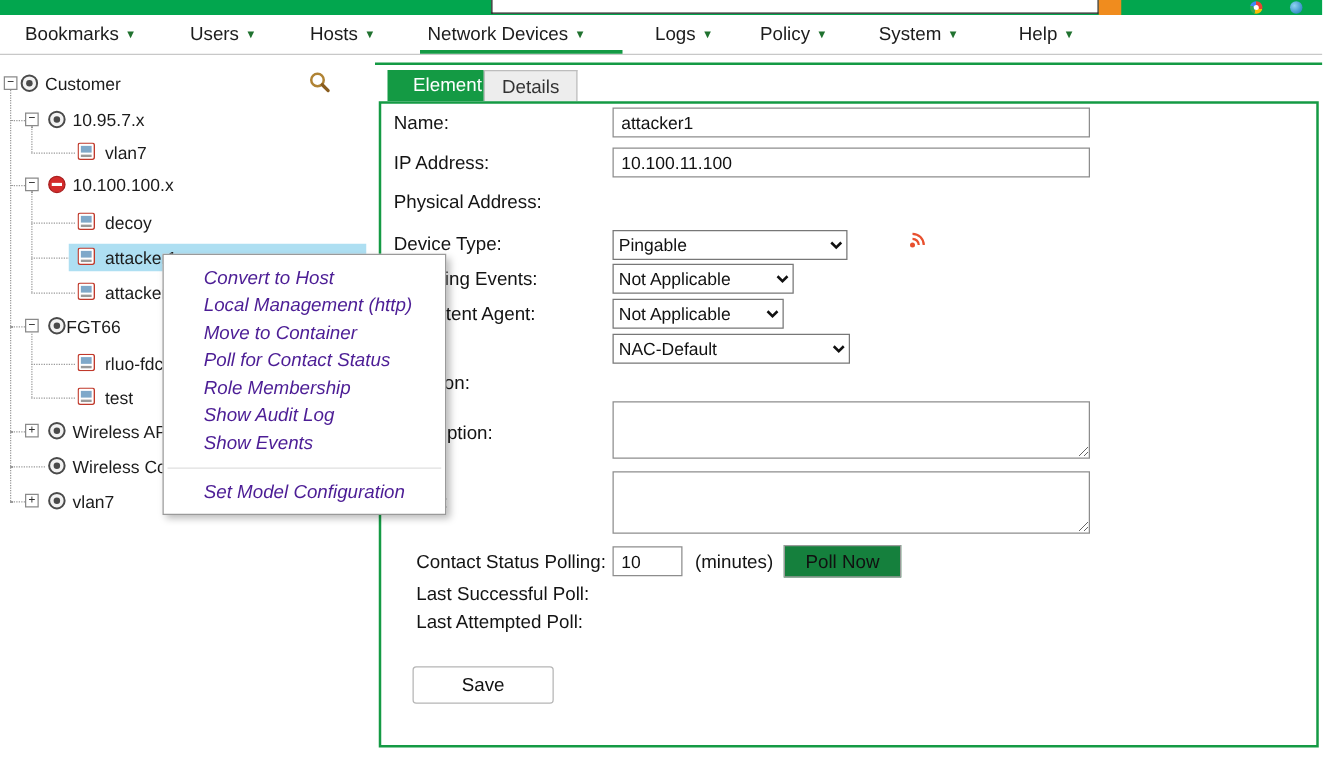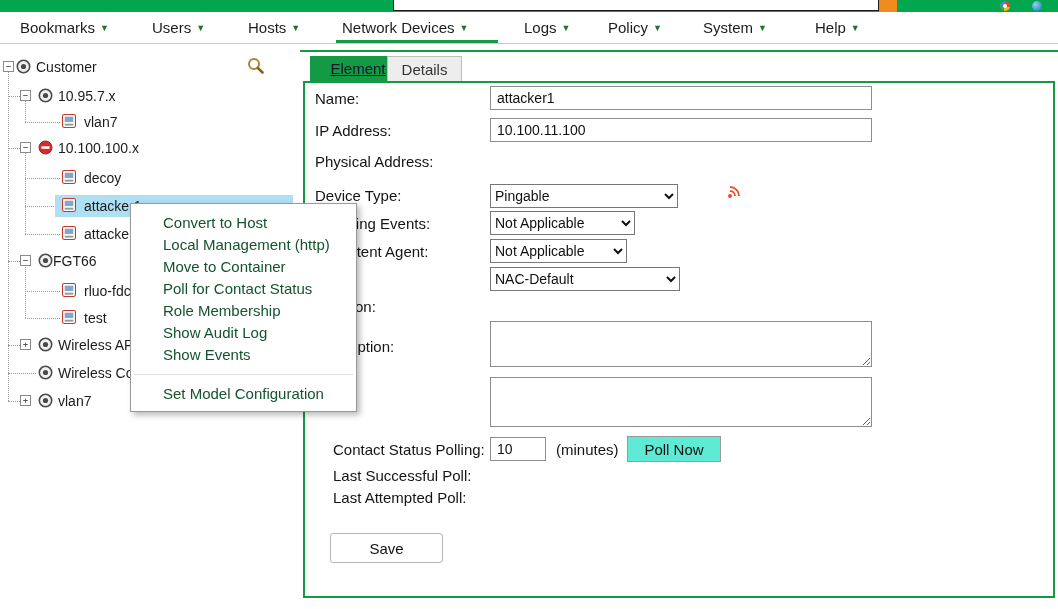--- a/index.html
+++ b/index.html
@@ -30,36 +30,36 @@
   .exp.minus::after{content:"−";}
   .exp.plus::after{content:"+";}
   .ticon{position:absolute;top:3px;}
   .sel-bg{position:absolute;left:55px;top:0;width:238px;height:22px;background:#aedff2;}
   .conn-v{border-left:1px dotted #9a9a9a;width:0;}
   .conn-h{border-top:1px dotted #9a9a9a;height:0;}
 
   
   .ctx{left:130px;top:203px;width:225px;background:#fff;border:1px solid #9a9a9a;
        box-shadow:3px 3px 6px rgba(0,0,0,.28);z-index:50;padding:8px 0 6px 0;}
-  .ctx-item{height:22px;line-height:22px;padding-left:32px;font-size:15px;color:#14532d;cursor:pointer;white-space:nowrap;}
+  .ctx-item{height:22px;line-height:22px;padding-left:32px;font-size:15px;color:#4c1d95;cursor:pointer;white-space:nowrap;font-style:italic;}
   .ctx-sep{border-top:1px solid #e0e0e0;margin:8px 3px;}
 
   
   .ptopline{left:300px;top:50px;width:758px;height:2px;background:#149a44;}
   .tab{top:56px;height:25px;line-height:25px;text-align:center;font-size:15px;cursor:pointer;box-sizing:border-box;}
-  .tab-element{left:310px;width:96px;background:#149a44;color:#0f172a;text-decoration:underline;}
+  .tab-element{left:310px;width:96px;background:#149a44;color:#ffffff;}
   .tab-details{left:387px;width:75px;background:#ededed;color:#333;border:1px solid #bdbdbd;border-bottom:none;}
   .pbox{left:303px;top:81px;width:752px;height:517px;border:2px solid #149a44;box-sizing:border-box;background:#fff;}
   .lbl{font-size:15px;color:#141414;height:20px;line-height:20px;white-space:nowrap;}
   .inp{position:absolute;height:24px;border:1px solid #8d8d8d;font-size:14px;padding:0 6px;
        box-sizing:border-box;color:#111;font-family:inherit;background:#fff;}
   .sel{position:absolute;height:24px;border:1px solid #777;background:#fff;font-size:14px;
        font-family:inherit;color:#111;box-sizing:border-box;}
   .ta{position:absolute;border:1px solid #8d8d8d;box-sizing:border-box;font-family:inherit;font-size:14px;}
-  .btn{position:absolute;border:1px solid #9a9a9a;background:#5eead4;font-size:15px;
+  .btn{position:absolute;border:1px solid #9a9a9a;background:#15803d;font-size:15px;
        font-family:inherit;color:#111;cursor:pointer;}
   .save{background:#fff;border:1px solid #b5b5b5;border-radius:3px;}
 </style>
 </head>
 <body>
 
 <div class="screen">
 
   <div class="abs topstrip"></div>
   <div class="abs addrbox"></div>

